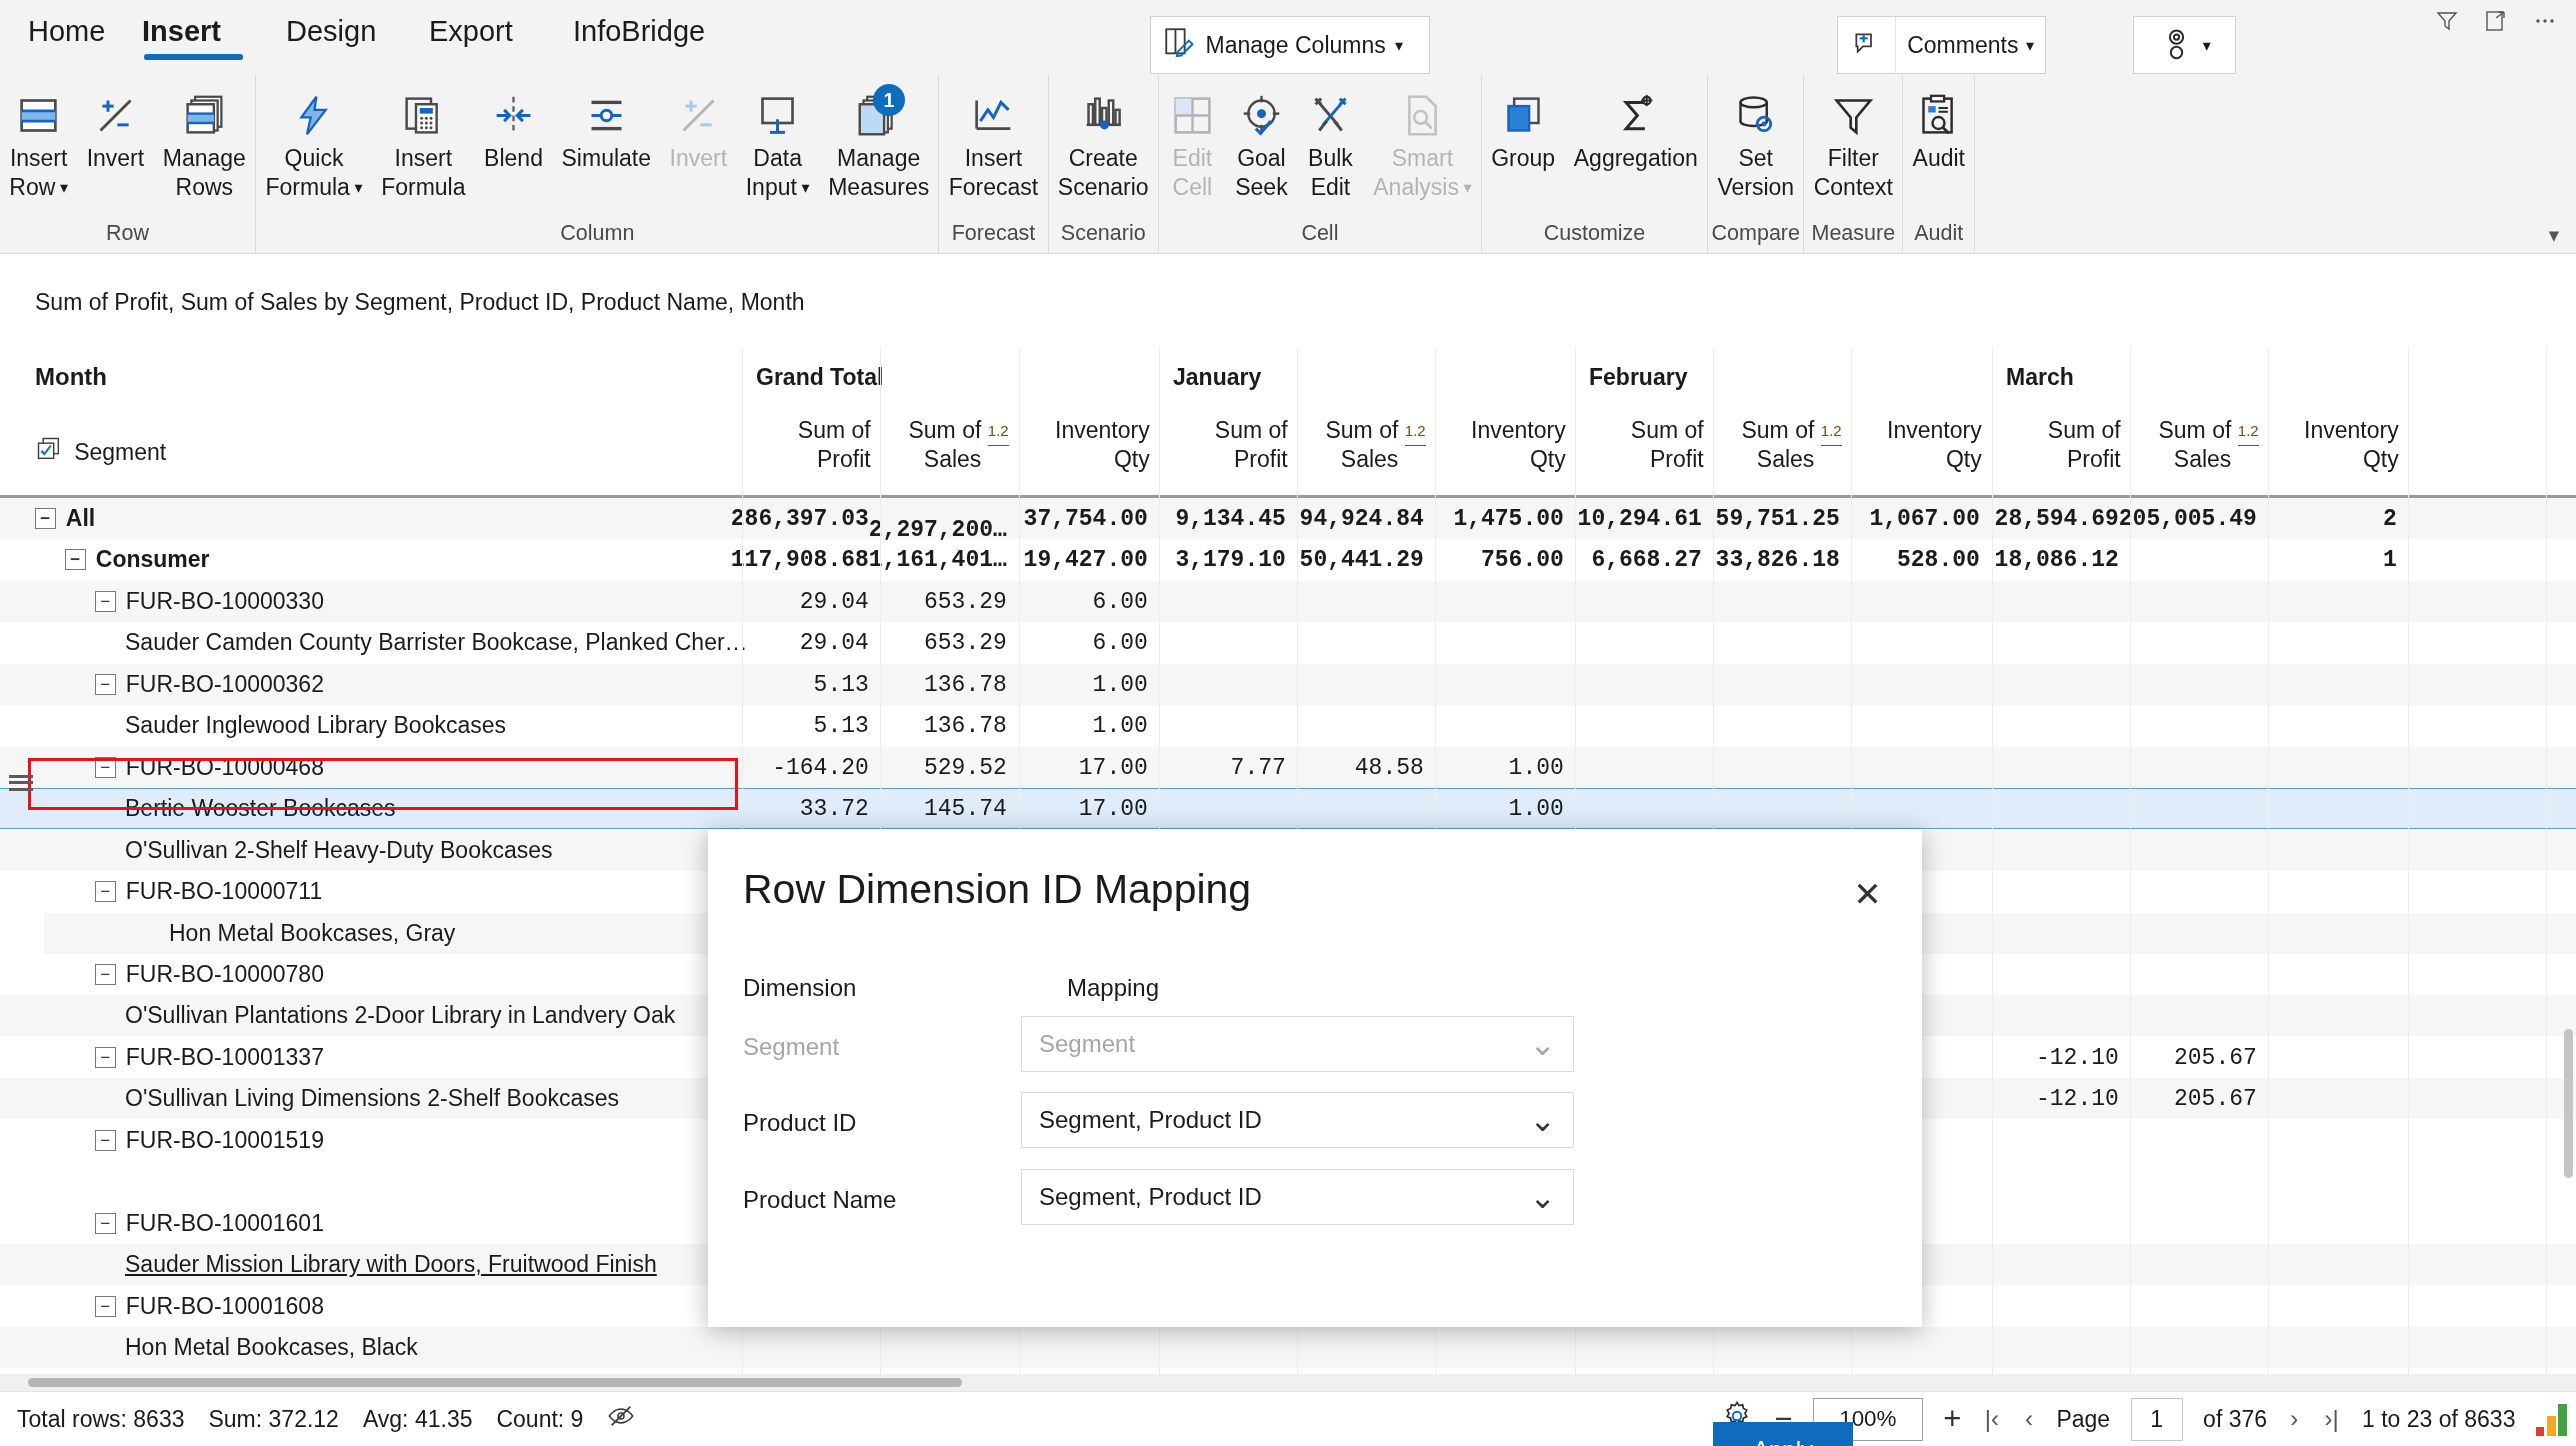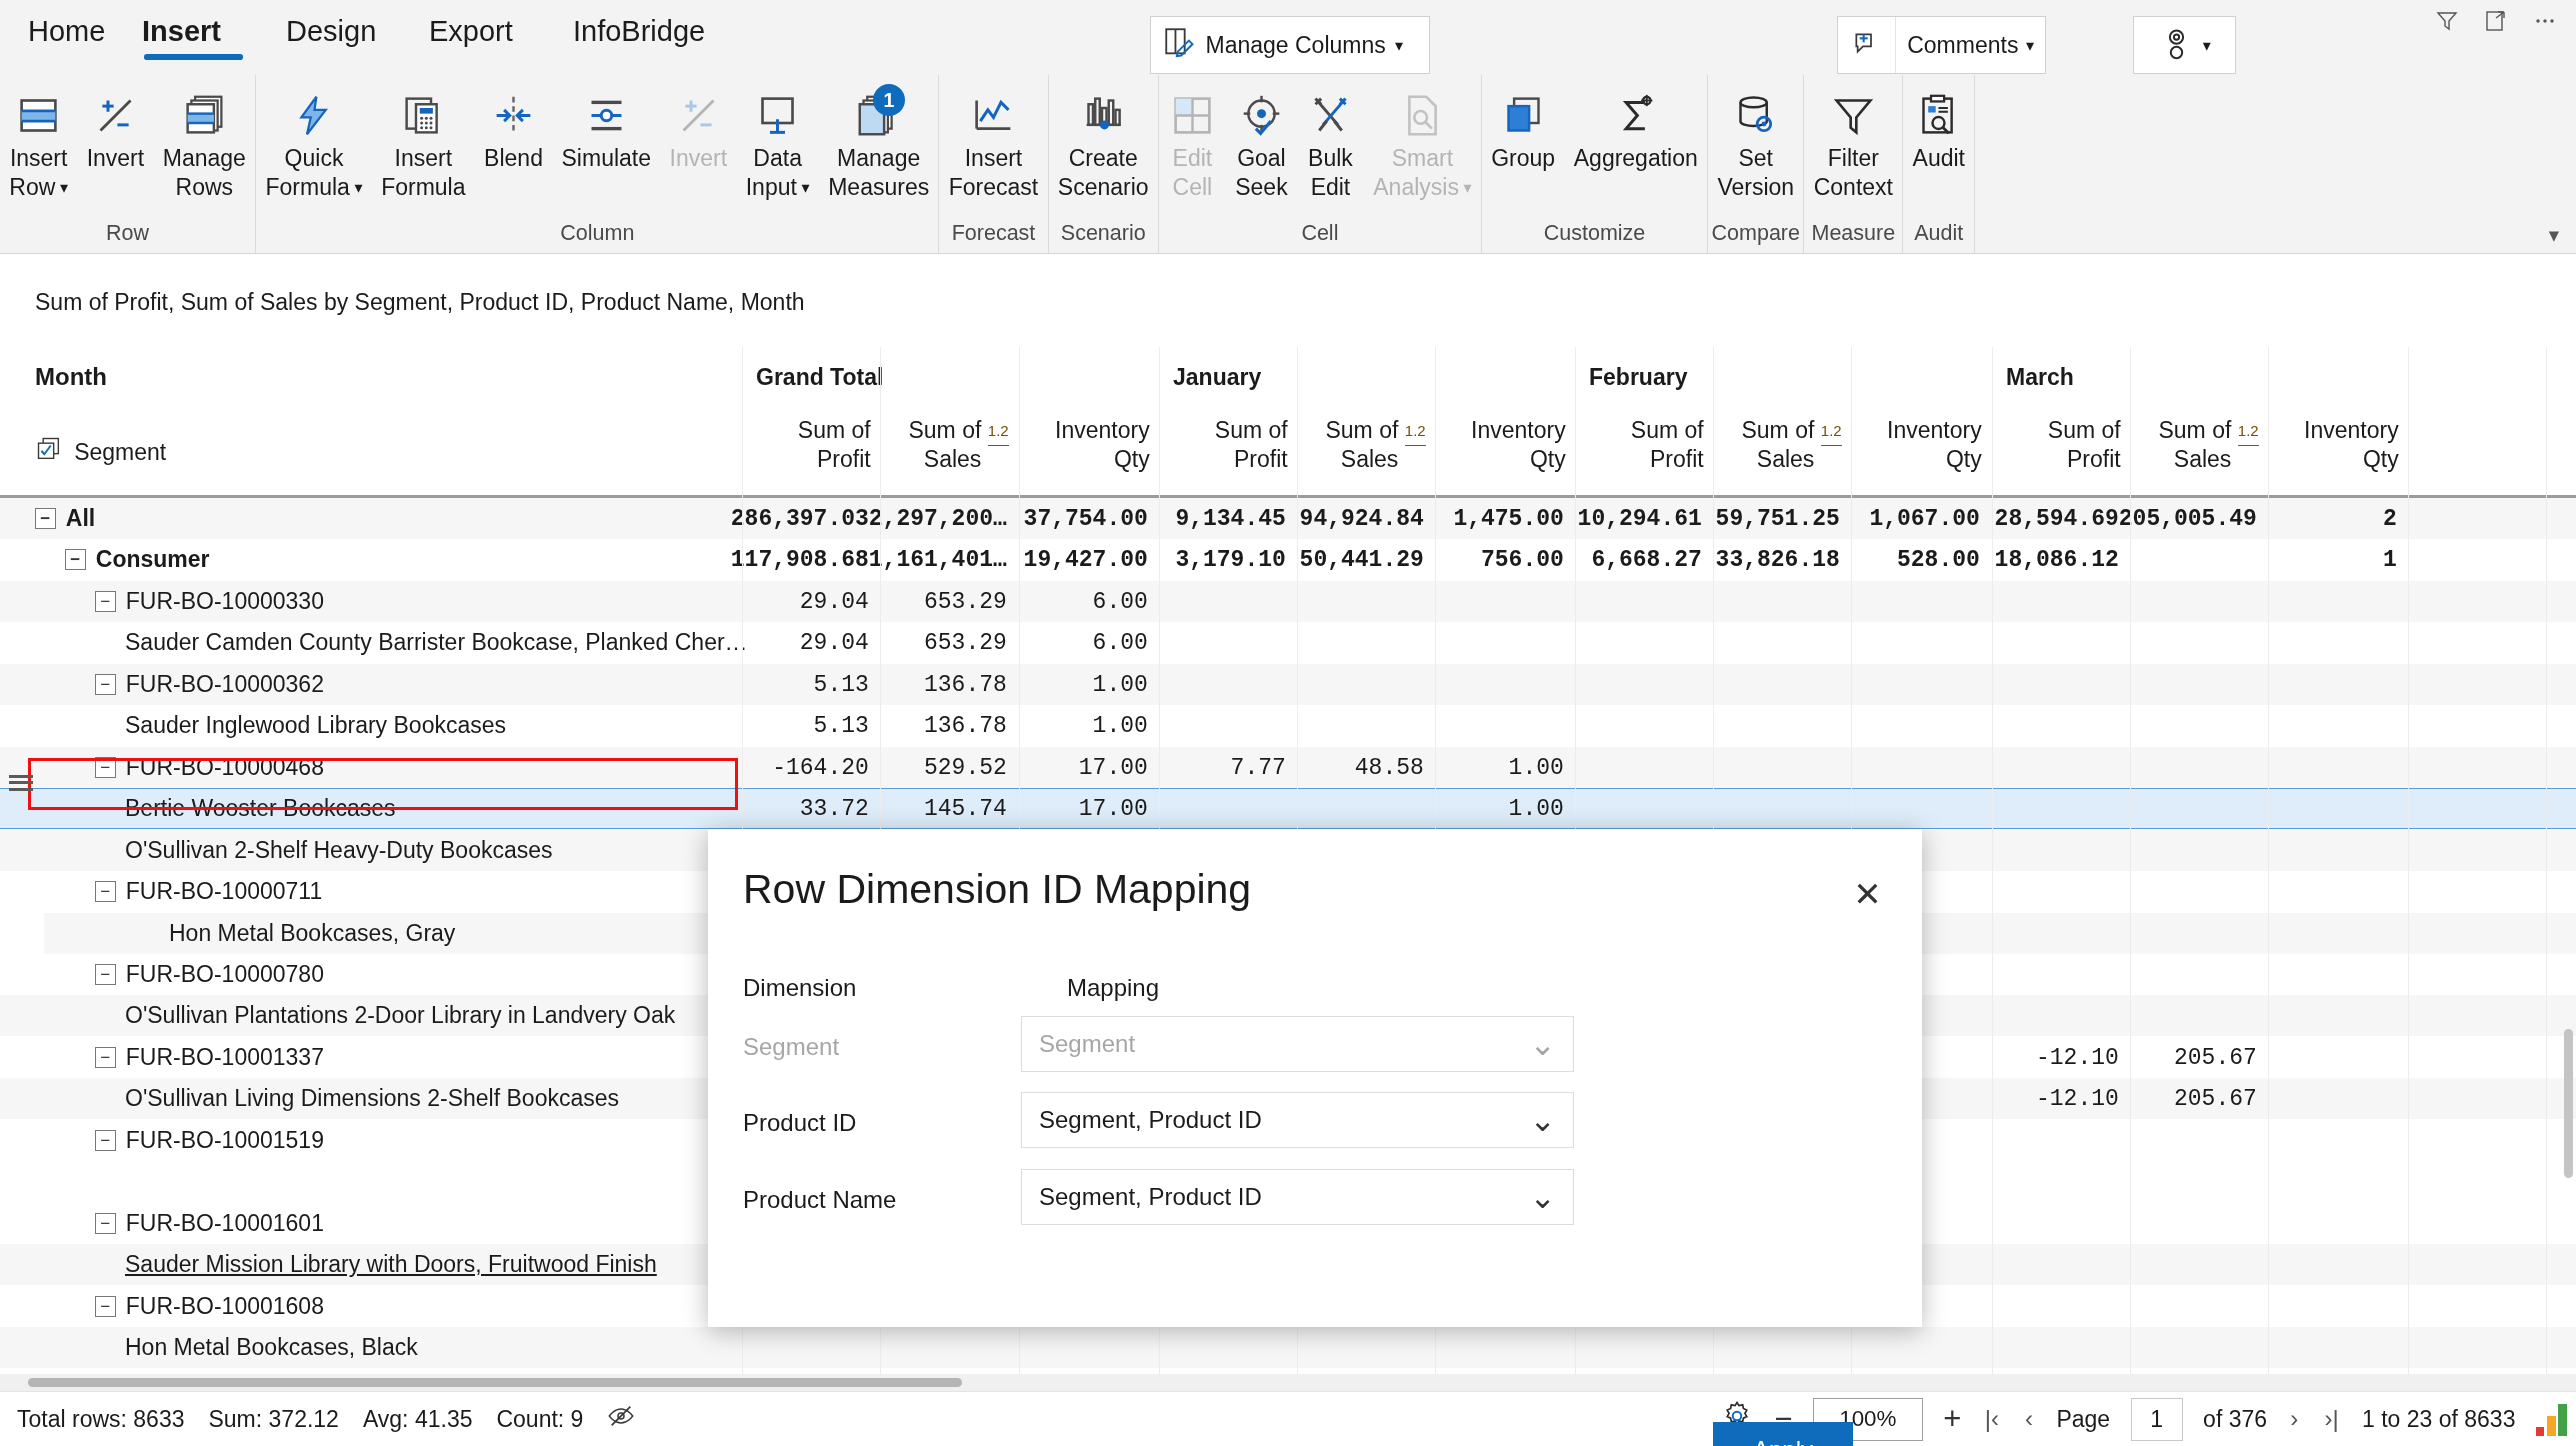--- a/index.html
+++ b/index.html
@@ -596,21 +596,21 @@
       </div>
     </div>
   <div id="hdr-bottom-line"></div>
   <div id="rows">
       <div class="grow alt" style="top: 0px; position: absolute;">
         <div class="gl bold" style="left: 35px;">
           <span class="exp">−</span>
           <span>All</span>
         </div>
         <div class="num bold" style="left: 742px; width: 138px;">286,397.03</div>
-        <div class="num bold" style="left: 880px; width: 138px;">2,297,200…</div>
+        <div class="num bold" style="left: 880px; width: 138px; margin-top: 11px;">2,297,200…</div>
         <div class="num bold" style="left: 1019px; width: 140px;">37,754.00</div>
         <div class="num bold" style="left: 1159px; width: 138px;">9,134.45</div>
         <div class="num bold" style="left: 1297px; width: 138px;">94,924.84</div>
         <div class="num bold" style="left: 1435px; width: 140px;">1,475.00</div>
         <div class="num bold" style="left: 1575px; width: 138px;">10,294.61</div>
         <div class="num bold" style="left: 1713px; width: 138px;">59,751.25</div>
         <div class="num bold" style="left: 1851px; width: 140px;">1,067.00</div>
         <div class="num bold" style="left: 1992px; width: 138px;">28,594.69</div>
         <div class="num bold" style="left: 2130px; width: 138px;">205,005.49</div>
         <div class="num bold" style="left: 2268px; width: 140px;">2</div>

